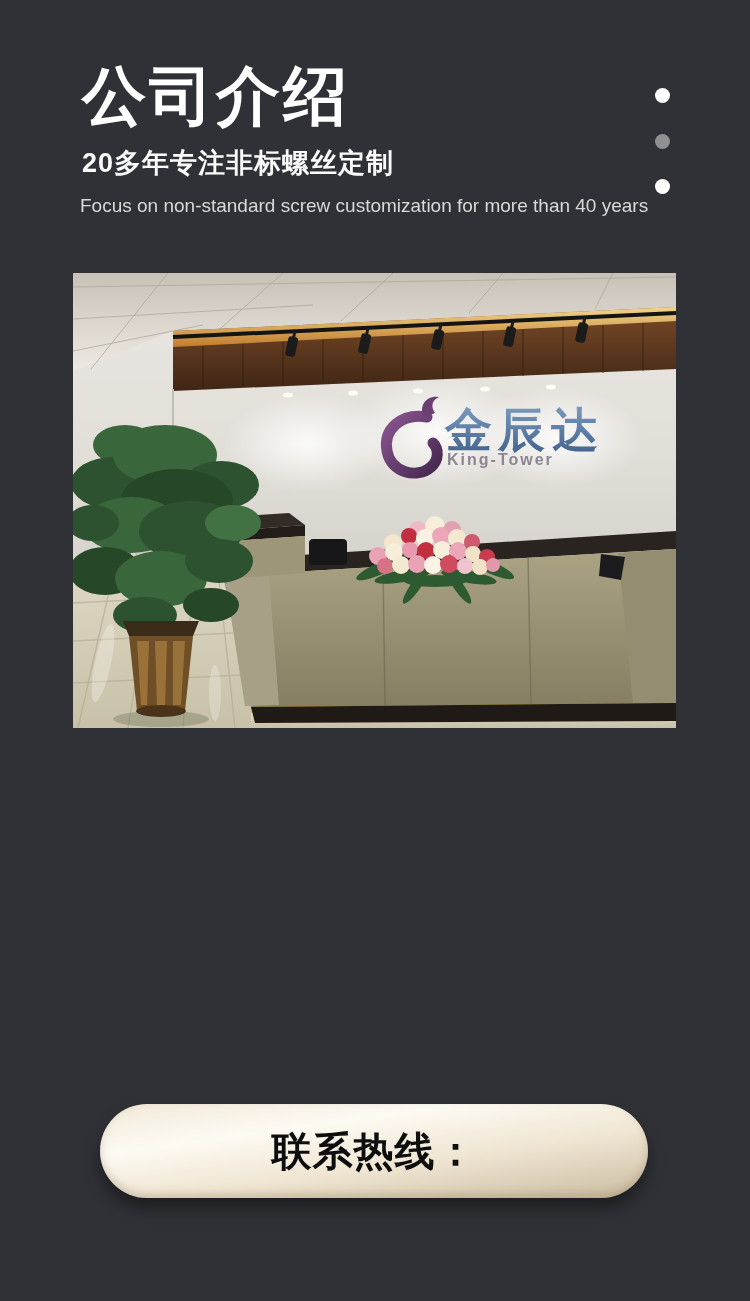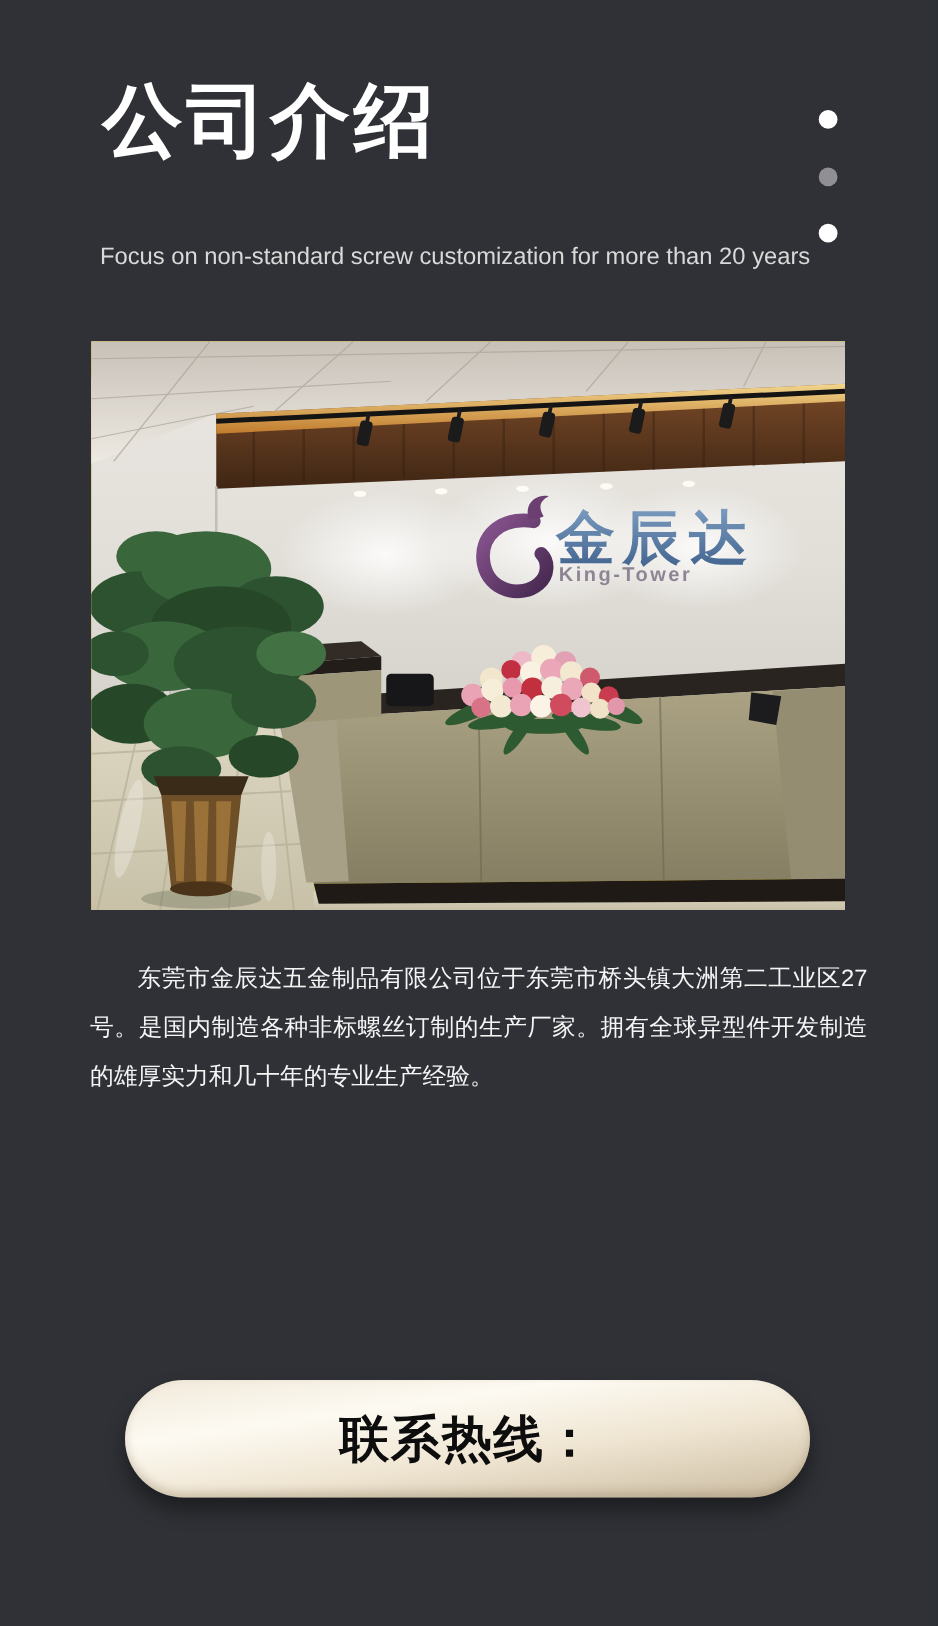--- a/index.html
+++ b/index.html
@@ -24,21 +24,21 @@
     font-size:19px; line-height:24px; font-weight:400;
     color:#d9d9d9;
   }
   .dots {
     position:absolute; left:654px; top:88px; width:16px; height:106px;
     display:flex; flex-direction:column; justify-content:space-between; align-items:center;
   }
   .dot { width:15px; height:15px; border-radius:50%; background:#fff; }
   .photo {
     position:absolute; left:73px; top:273px; width:603px; height:455px;
-    background:#fde047;
+    background:#eab308;
   }
   .photo svg { display:block; width:100%; height:100%; }
   .about {
     position:absolute; left:72px; top:764px; width:622px;
     color:#f5f5f5; font-size:19px; line-height:39px;
     text-align:justify; letter-spacing:0;
   }
   .about p { margin:0; }
   .p-indent { text-indent:2em; }
   .hotline {
@@ -51,21 +51,22 @@
     cursor:pointer;
     text-align:center;
   }
 </style>
 </head>
 <body>
 
 <div class="page">
 
   <div class="title">公司介绍</div>
-  <div class="tagline">Focus on non-standard screw customization for more than 20 years</div>
+  <div class="subtitle">20多年专注非标螺丝定制</div>
+  <div class="tagline">Focus on non-standard screw customization for more than 40 years</div>
 
   <div class="dots">
     <span class="dot" style="background: rgb(255, 255, 255);"></span>
     <span class="dot" style="background: rgb(144, 144, 148);"></span>
     <span class="dot" style="background: rgb(255, 255, 255);"></span>
   </div>
 
   <div class="photo">
     <svg viewBox="0 0 603 455" preserveAspectRatio="none">
       <defs>
@@ -298,20 +299,19 @@
           <polygon points="82,368 94,368 92,434 84,434"></polygon>
           <polygon points="100,368 112,368 108,432 100,432"></polygon>
         </g>
         <polygon points="50,348 126,348 120,363 56,363" fill="#3a2a18"></polygon>
         <ellipse cx="88" cy="438" rx="25" ry="6" fill="#4a3318"></ellipse>
       </g>
     </svg>
   </div>
 
   <div class="about">
-    <p class="p-indent">东莞市金辰达五金制品有限公司位于东莞市桥头镇大洲第二工业区27号。是国内制造各种非标螺丝订制的生产厂家。拥有全球异型件开发制造的雄厚实力和几十年的专业生产经验。</p>
   </div>
 
   <div class="hotline">
     <span>联系热线：</span>
   </div>
 
 </div>
 
 </body></html>

